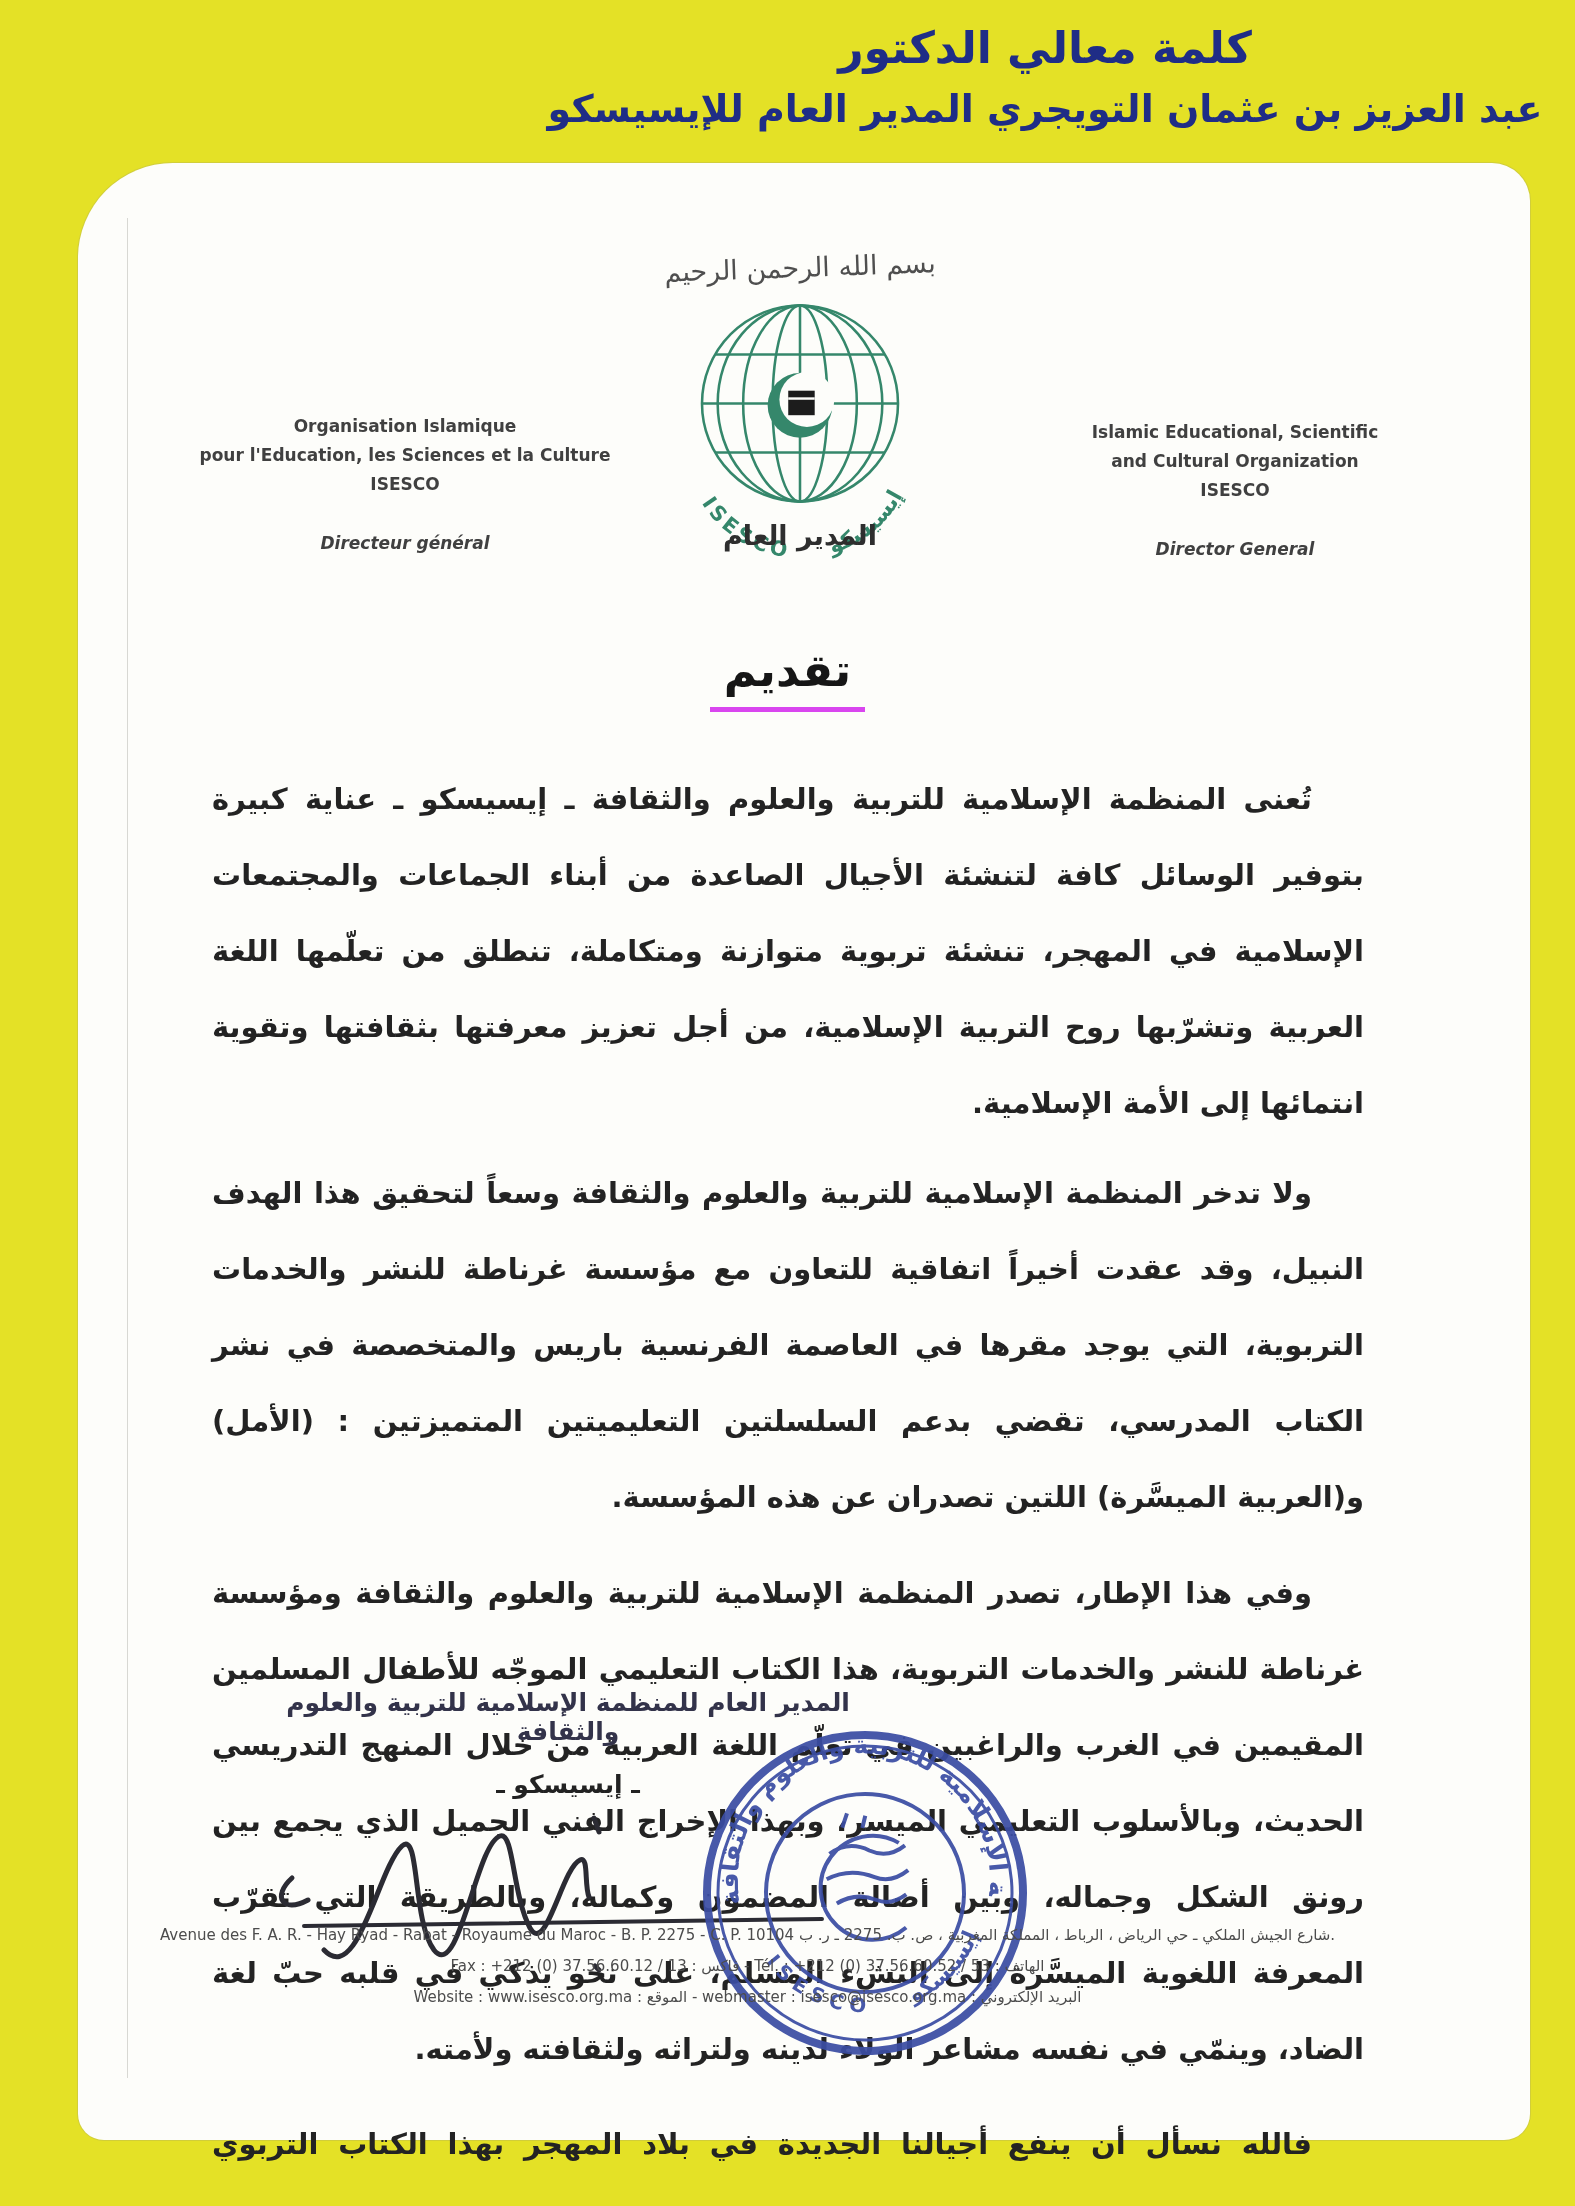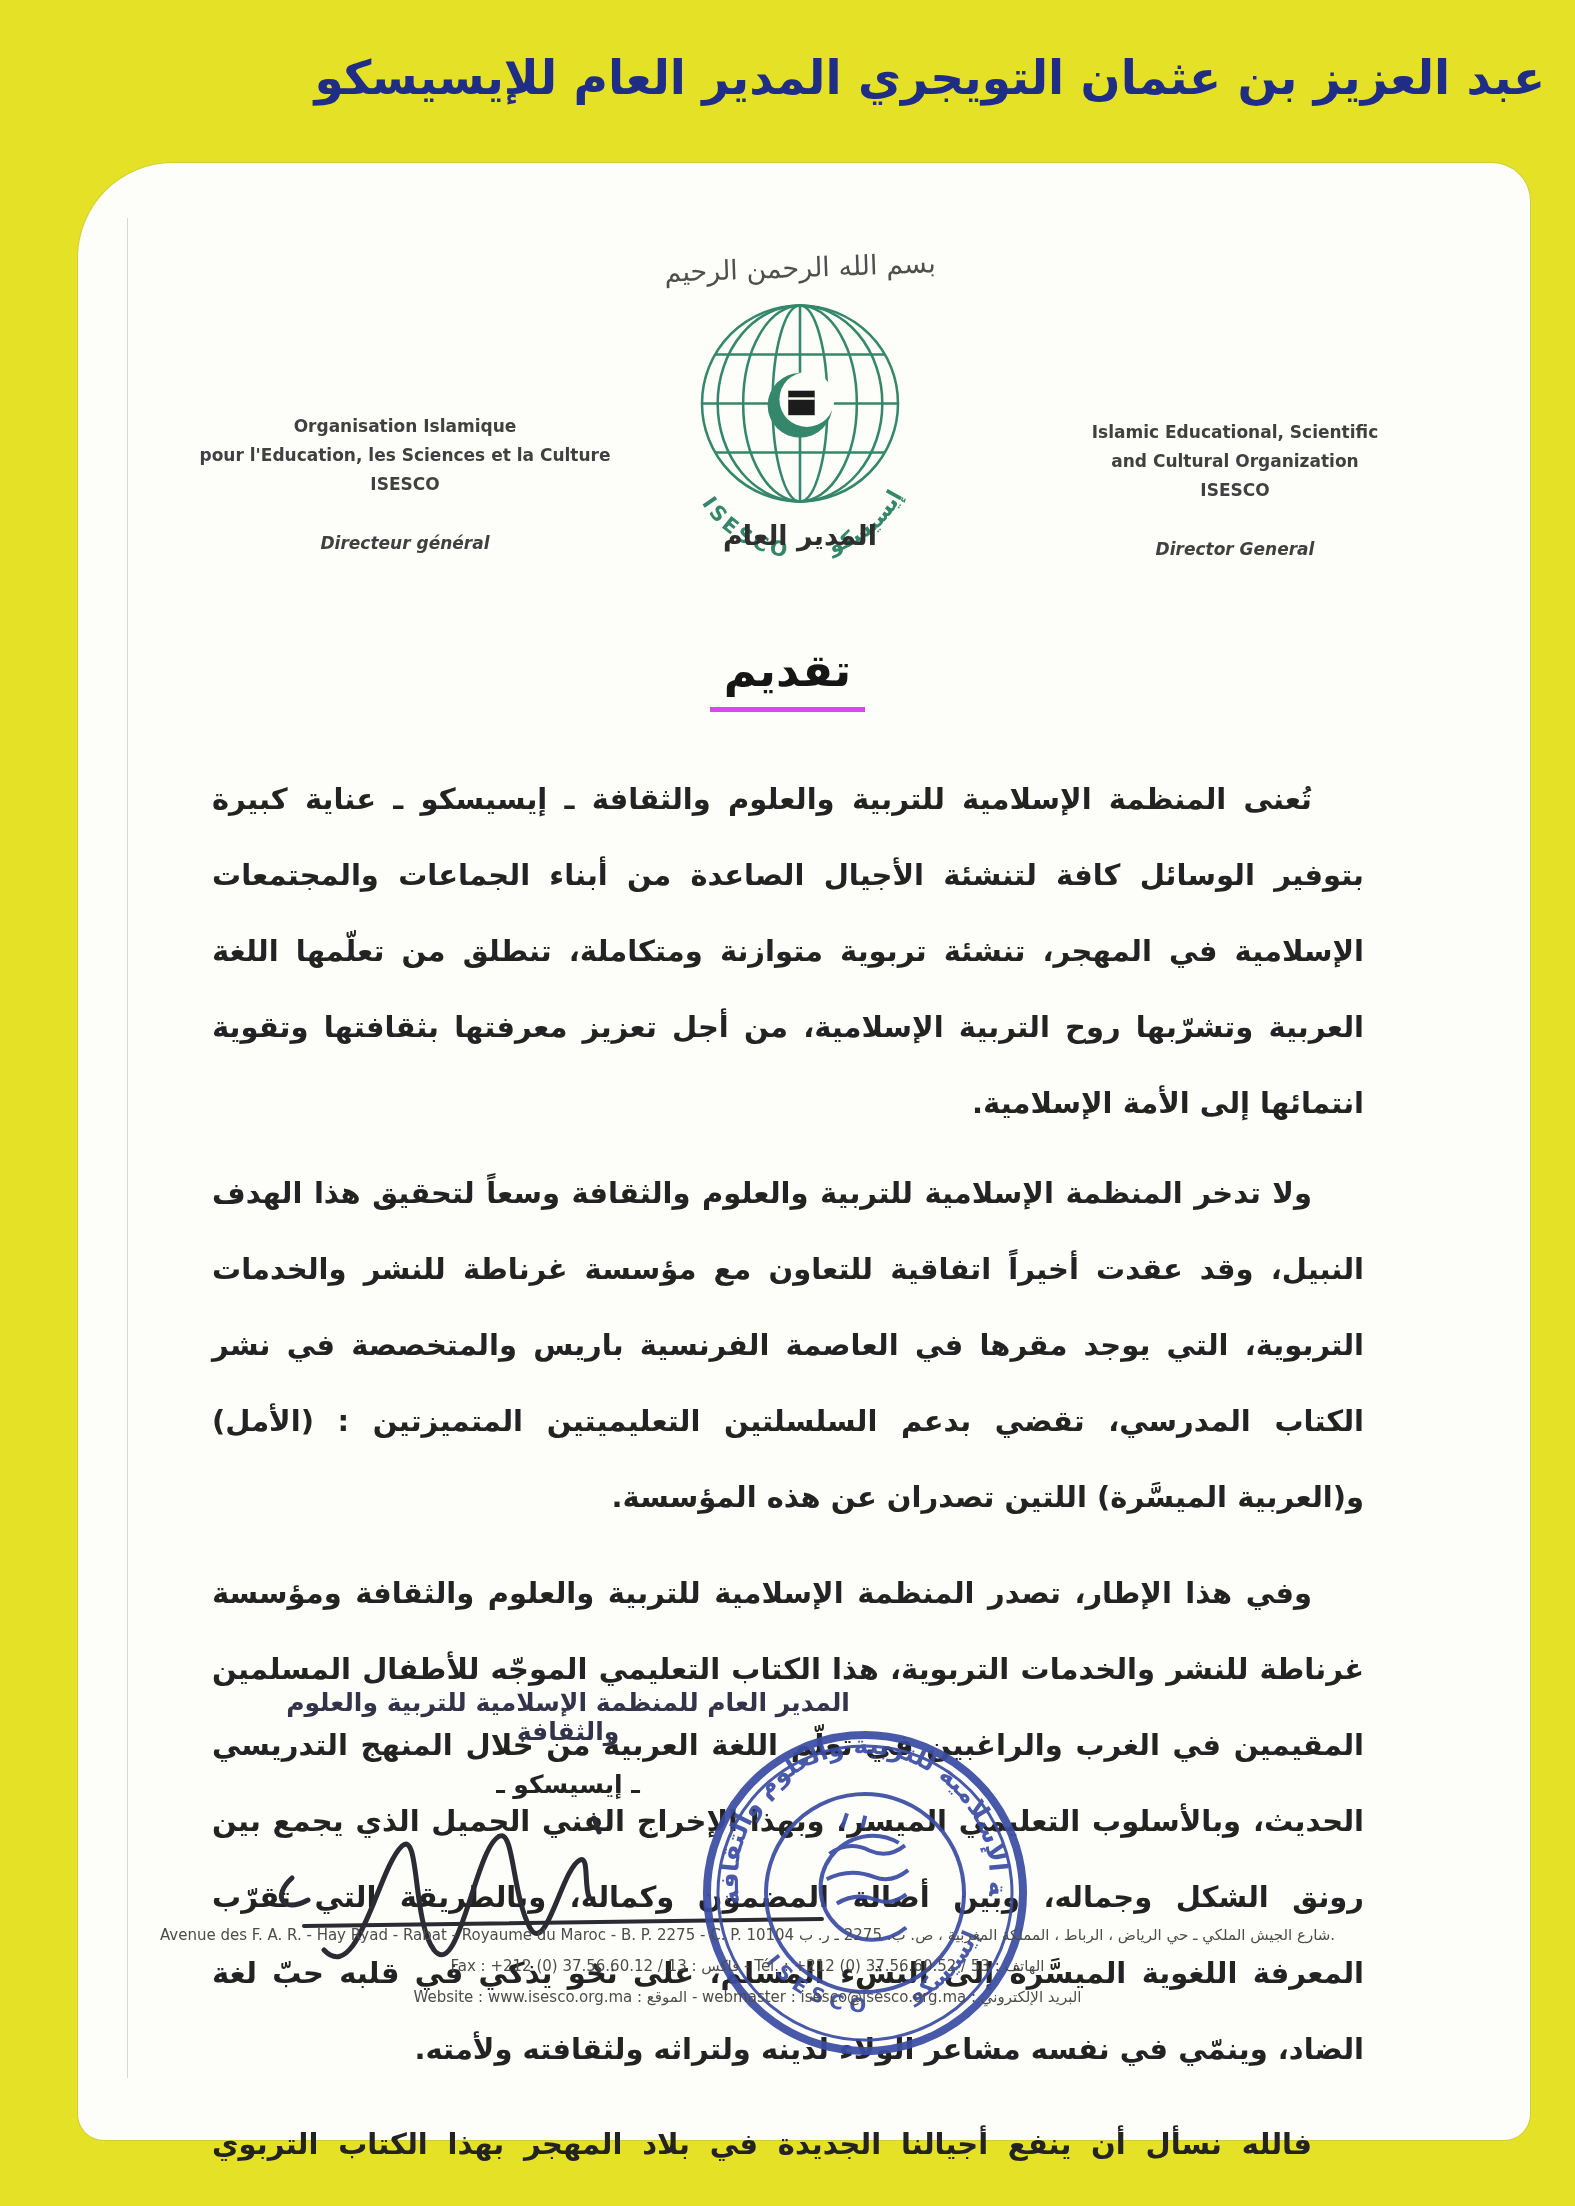--- a/index.html
+++ b/index.html
@@ -7,21 +7,21 @@
     width:1575px;height:2206px;position:relative;overflow:hidden;
     background:#e4e126;
     font-family:"DejaVu Sans", sans-serif;
   }
   .abs{position:absolute;}
 
   
   .banner{position:absolute;top:22px;right:30px;width:1000px;text-align:center;
           color:#1f2d86;direction:rtl;}
   .banner .t1{font-size:44px;font-weight:bold;letter-spacing:1px;}
-  .banner .t2{font-size:47px;font-weight:bold;margin-top:28px;white-space:nowrap;}
+  .banner .t2{font-size:38px;font-weight:bold;margin-top:14px;white-space:nowrap;}
 
   
   .page{
     position:absolute;left:78px;top:163px;width:1452px;height:1977px;
     background:#fdfdfa;
     border-radius:95px 38px 26px 26px;
     box-shadow:0 0 0 1px rgba(150,150,120,.25);
   }
   .scan-edge{position:absolute;left:127px;top:218px;width:1px;height:1860px;
              background:#b9b9b2;opacity:.55;}
@@ -59,20 +59,21 @@
 
   
   .footer{position:absolute;left:0;top:1920px;width:1339px;text-align:center;
           color:#4c4c4c;font-size:15px;line-height:2.05;}
   .footer div{white-space:nowrap;}
 </style>
 </head>
 <body>
 
 <div class="banner">
+  <div class="t1">كلمة معالي الدكتور</div>
   <div class="t2">عبد العزيز بن عثمان التويجري المدير العام للإيسيسكو</div>
 </div>
 
 <div class="page">
   <div class="scan-edge abs" style="left:49px;top:55px;height:1860px;position:absolute;"></div>
 </div>
 
 <div class="bismillah">بسم الله الرحمن الرحيم</div>
 
 <div class="org-block org-fr">

